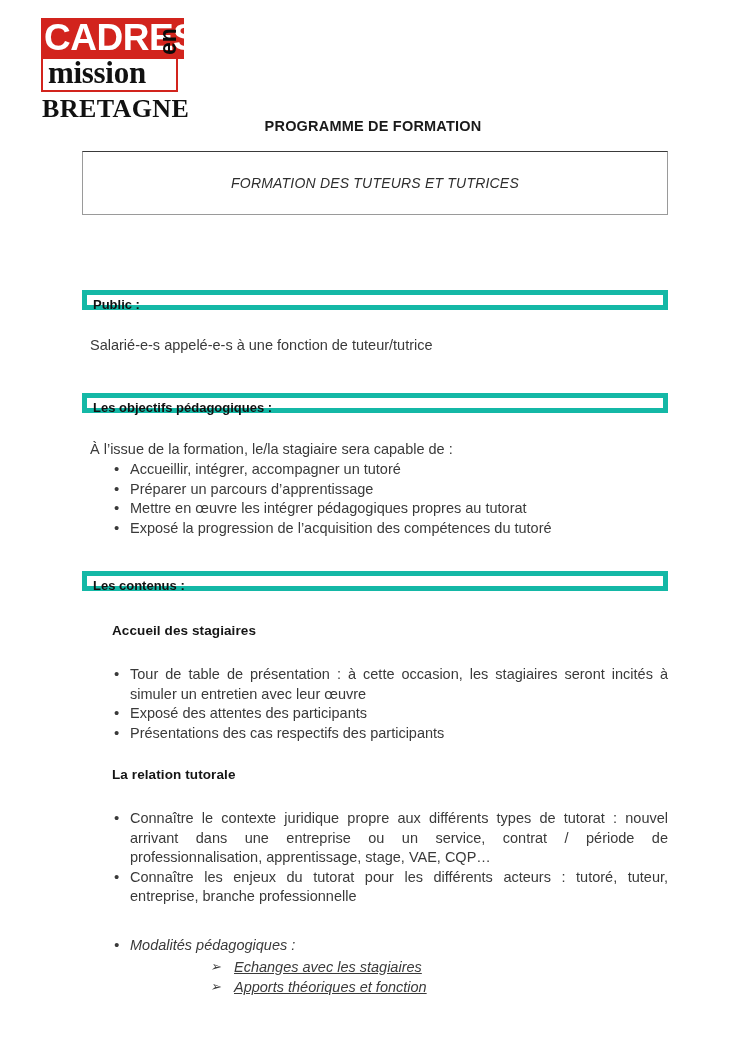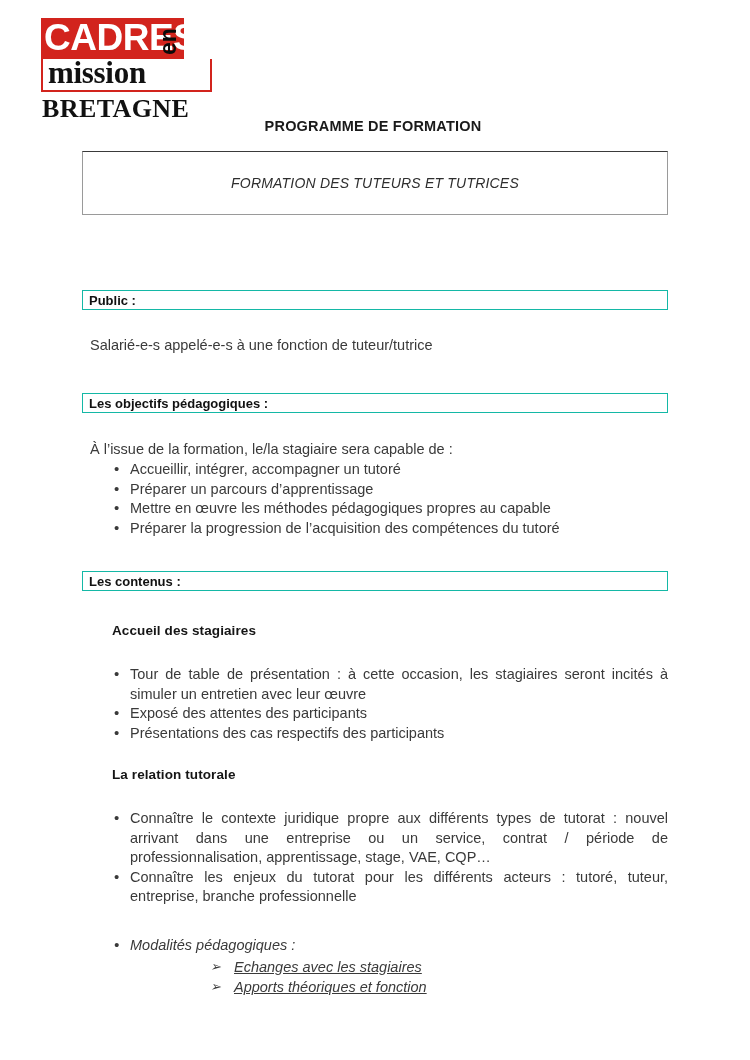--- a/index.html
+++ b/index.html
@@ -67,21 +67,21 @@
     bottom: 1px;
     font-family: "Liberation Sans", sans-serif;
     font-weight: bold;
     font-size: 23px;
     color: #0a0a0a;
     line-height: 22px;
     white-space: nowrap;
   }
   .logo-mission {
     position: relative;
-    width: 171px;
+    width: 137px;
     height: 33px;
     border: 2px solid #d2241d;
     border-top: none;
     box-sizing: border-box;
     background: #ffffff;
   }
   .logo-mission span {
     position: absolute;
     left: 5px;
     top: -5px;
@@ -137,21 +137,21 @@
     color: #2e2e2e;
     letter-spacing: 0.2px;
   }
 
   
   .section-bar {
     position: absolute;
     left: 82px;
     width: 586px;
     height: 20px;
-    border: 1px solid #14b8a6;
+    border: 5px solid #14b8a6;
     box-sizing: border-box;
     background: #ffffff;
   }
   .section-bar span {
     position: absolute;
     left: 6px;
     top: 1px;
     font-weight: bold;
     font-size: 13px;
     color: #111111;
@@ -262,22 +262,22 @@
   <div class="para" style="left:90px; top:335px; width:580px;">Salarié-e-s appelé-e-s à une fonction de tuteur/tutrice</div>
 
   <div class="section-bar" style="top:393px;">
     <span>Les objectifs pédagogiques :</span>
   </div>
   <div class="para" style="left:90px; top:439px; width:580px;">À l’issue de la formation, le/la stagiaire sera capable de :</div>
 
   <ul class="bullets" style="left:110px; top:460px; width:560px;">
     <li>Accueillir, intégrer, accompagner un tutoré</li>
     <li>Préparer un parcours d’apprentissage</li>
-    <li>Mettre en œuvre les méthodes pédagogiques propres au capable</li>
-    <li>Préparer la progression de l’acquisition des compétences du tutoré</li>
+    <li>Mettre en œuvre les intégrer pédagogiques propres au tutorat</li>
+    <li>Exposé la progression de l’acquisition des compétences du tutoré</li>
   </ul>
 
   <div class="section-bar" style="top:571px;">
     <span>Les contenus :</span>
   </div>
 
   <div class="subheading" style="left:112px; top:623px;">Accueil des stagiaires</div>
 
   <ul class="bullets justify" style="left:110px; top:665px; width:558px;">
     <li>Tour de table de présentation : à cette occasion, les stagiaires seront incités à simuler un entretien avec leur œuvre</li>

